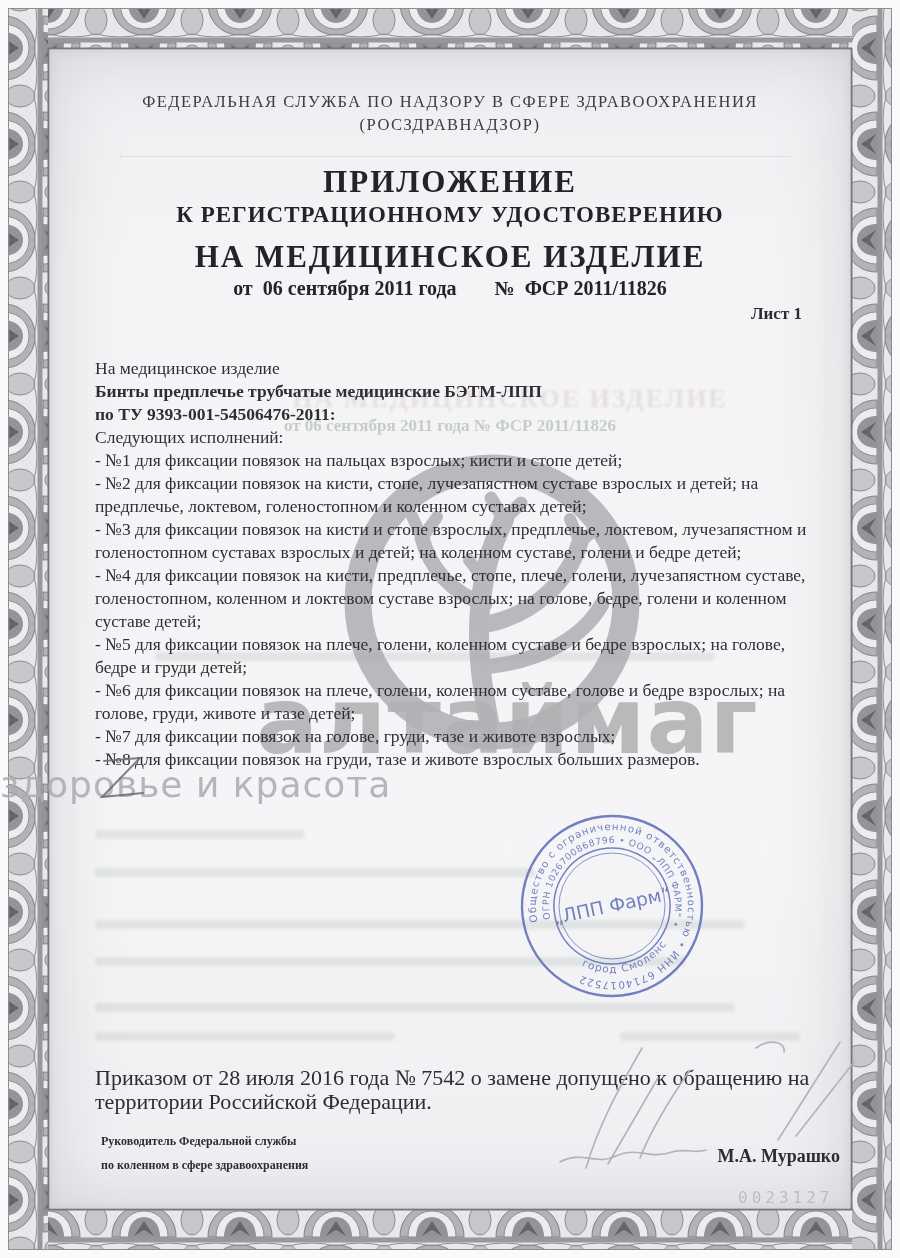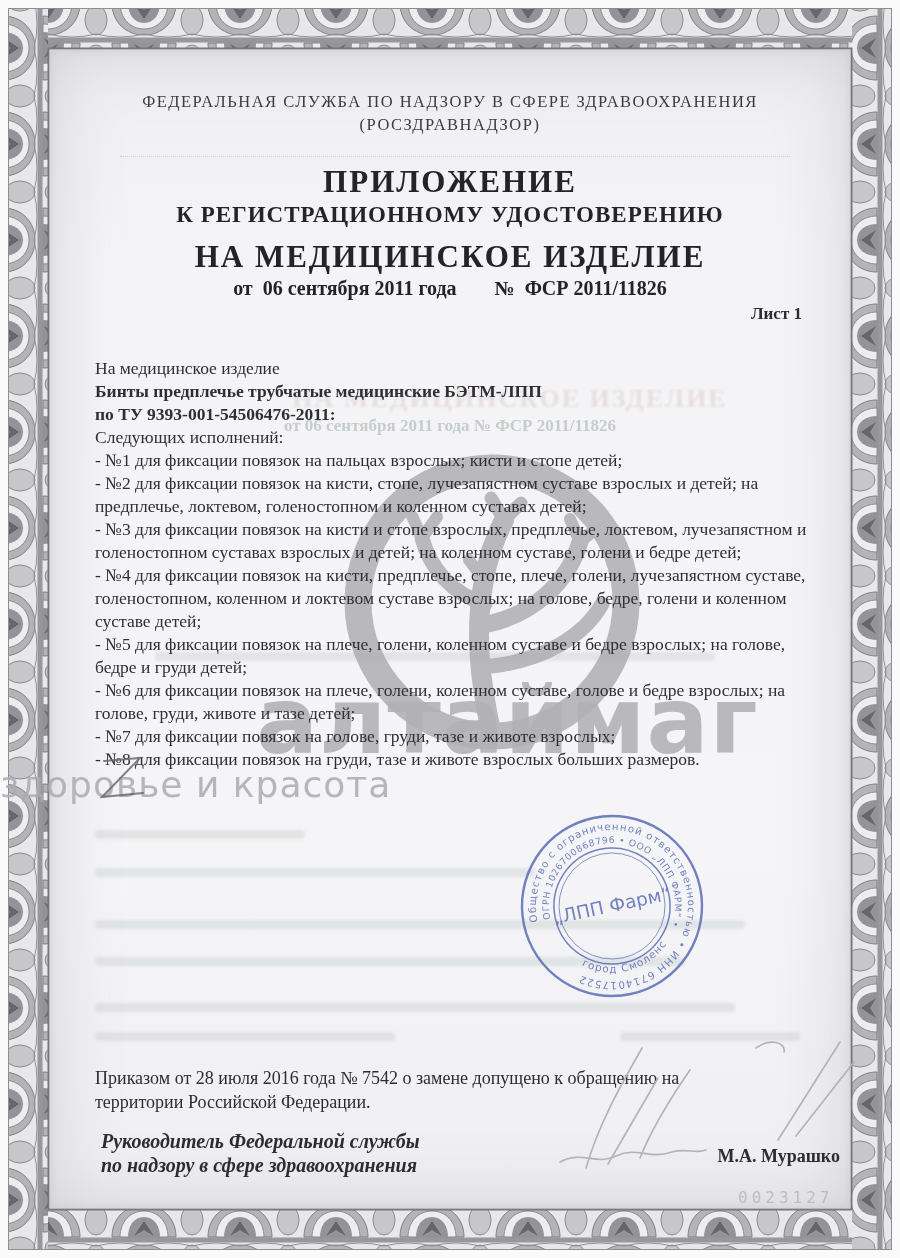--- a/index.html
+++ b/index.html
@@ -31,23 +31,23 @@
   .dateline span { white-space:pre; }
   .dateline .numpart { margin-left:38px;margin-top:29px; }
   .sheet { position:absolute; right:98px; top:304px; font-size:17px; font-weight:bold; }
 
   .body-block { position:absolute; left:95px; top:357px; width:726px;
     font-size:17.5px; line-height:23px; color:#2e2e34; }
   .body-block p { margin:0; }
   .b { font-weight:bold; }
 
   .footer-par { position:absolute; left:95px; top:1066px; width:730px;
-    font-size:18px; line-height:24px; }
-  .sign-block { position:absolute; left:101px; top:1130px; font-size:20px;
-    line-height:23.5px; font-weight:bold;font-style:italic; }
+    font-size:22px; line-height:24px; }
+  .sign-block { position:absolute; left:101px; top:1130px; font-size:12px;
+    line-height:23.5px; font-weight:bold; }
   .sign-name { position:absolute; left:640px; width:200px; top:1146px; text-align:right;
     font-size:18px; font-weight:bold; }
   .serial { position:absolute; left:738px; top:1188px; font-family:"DejaVu Sans Mono", monospace;
     font-size:16px; letter-spacing:4px; color:#bdbdc2; }
 
   .brand { position:absolute; left:256px; top:668px; font-family:"DejaVu Sans", sans-serif;
     font-weight:bold; font-size:92px; letter-spacing:1px; color:rgba(176,176,180,.88); }
   .tagline { position:absolute; left:0; right:0; top:764px; text-align:left;
     font-family:"DejaVu Sans", sans-serif; font-size:36px; letter-spacing:1px;
     color:rgba(170,170,175,.85); }
@@ -168,21 +168,21 @@
       <p>- №7 для фиксации повязок на голове, груди, тазе и животе взрослых;</p>
       <p>- №8 для фиксации повязок на груди, тазе и животе взрослых больших размеров.</p>
     </div>
 
     <div class="footer-par">
       <div>Приказом от 28 июля 2016 года № 7542 о замене допущено к обращению на</div>
       <div>территории Российской Федерации.</div>
     </div>
     <div class="sign-block">
       <div>Руководитель Федеральной службы</div>
-      <div>по надзору в сфере здравоохранения</div>
+      <div>по коленном в сфере здравоохранения</div>
     </div>
     <div class="sign-name">М.А. Мурашко</div>
     <div class="serial">0023127</div>
   </div>
 
   <div class="layer over">
     <svg class="stamp" width="200" height="200" viewBox="0 0 200 200">
       <defs>
         <path id="arcOuter" d="M24,100 A76,76 0 1 1 176,100 A76,76 0 1 1 24,100" fill="none"></path>
         <path id="arcInner" d="M37,100 A63,63 0 1 1 163,100 A63,63 0 1 1 37,100" fill="none"></path>

